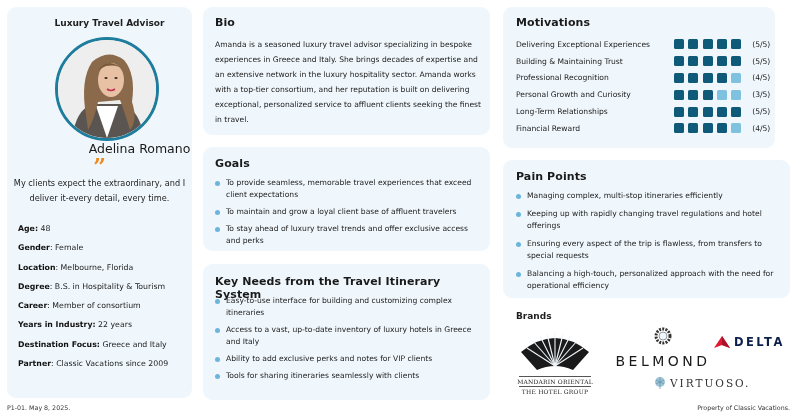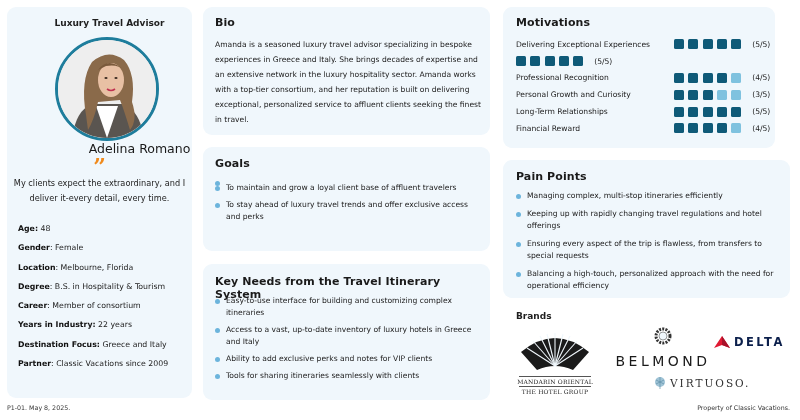--- a/index.html
+++ b/index.html
@@ -104,21 +104,21 @@
 </div>
 
 <div id="bio" class="card">
   <div class="card-title">Bio</div>
   <div class="bio-text">Amanda is a seasoned luxury travel advisor specializing in bespoke experiences in Greece and Italy. She brings decades of expertise and an extensive network in the luxury hospitality sector. Amanda works with a top-tier consortium, and her reputation is built on delivering exceptional, personalized service to affluent clients seeking the finest in travel.</div>
 </div>
 
 <div id="goals" class="card">
   <div class="card-title">Goals</div>
   <ul class="list">
-    <li><span class="dot"></span></li>
+    <li><span class="dot"></span><span>To provide seamless, memorable travel experiences that exceed client expectations</span></li>
     <li><span class="dot"></span><span>To maintain and grow a loyal client base of affluent travelers</span></li>
     <li><span class="dot"></span><span>To stay ahead of luxury travel trends and offer exclusive access and perks</span></li>
   </ul>
 </div>
 
 <div id="needs" class="card">
   <div class="card-title">Key Needs from the Travel Itinerary System</div>
   <ul class="list">
     <li><span class="dot"></span><span>Easy-to-use interface for building and customizing complex itineraries</span></li>
     <li><span class="dot"></span><span>Access to a vast, up-to-date inventory of luxury hotels in Greece and Italy</span></li>
@@ -135,20 +135,21 @@
       <span class="mot-boxes">
           <span class="box" style="background: rgb(15, 90, 120);"></span>
           <span class="box" style="background: rgb(15, 90, 120);"></span>
           <span class="box" style="background: rgb(15, 90, 120);"></span>
           <span class="box" style="background: rgb(15, 90, 120);"></span>
           <span class="box" style="background: rgb(15, 90, 120);"></span>
         </span>
       <span class="mot-score">(5/5)</span>
     </div>
     <div class="mot-row">
+      <span class="mot-label">Building &amp; Maintaining Trust</span>
       <span class="mot-boxes">
           <span class="box" style="background: rgb(15, 90, 120);"></span>
           <span class="box" style="background: rgb(15, 90, 120);"></span>
           <span class="box" style="background: rgb(15, 90, 120);"></span>
           <span class="box" style="background: rgb(15, 90, 120);"></span>
           <span class="box" style="background: rgb(15, 90, 120);"></span>
         </span>
       <span class="mot-score">(5/5)</span>
     </div>
     <div class="mot-row">

